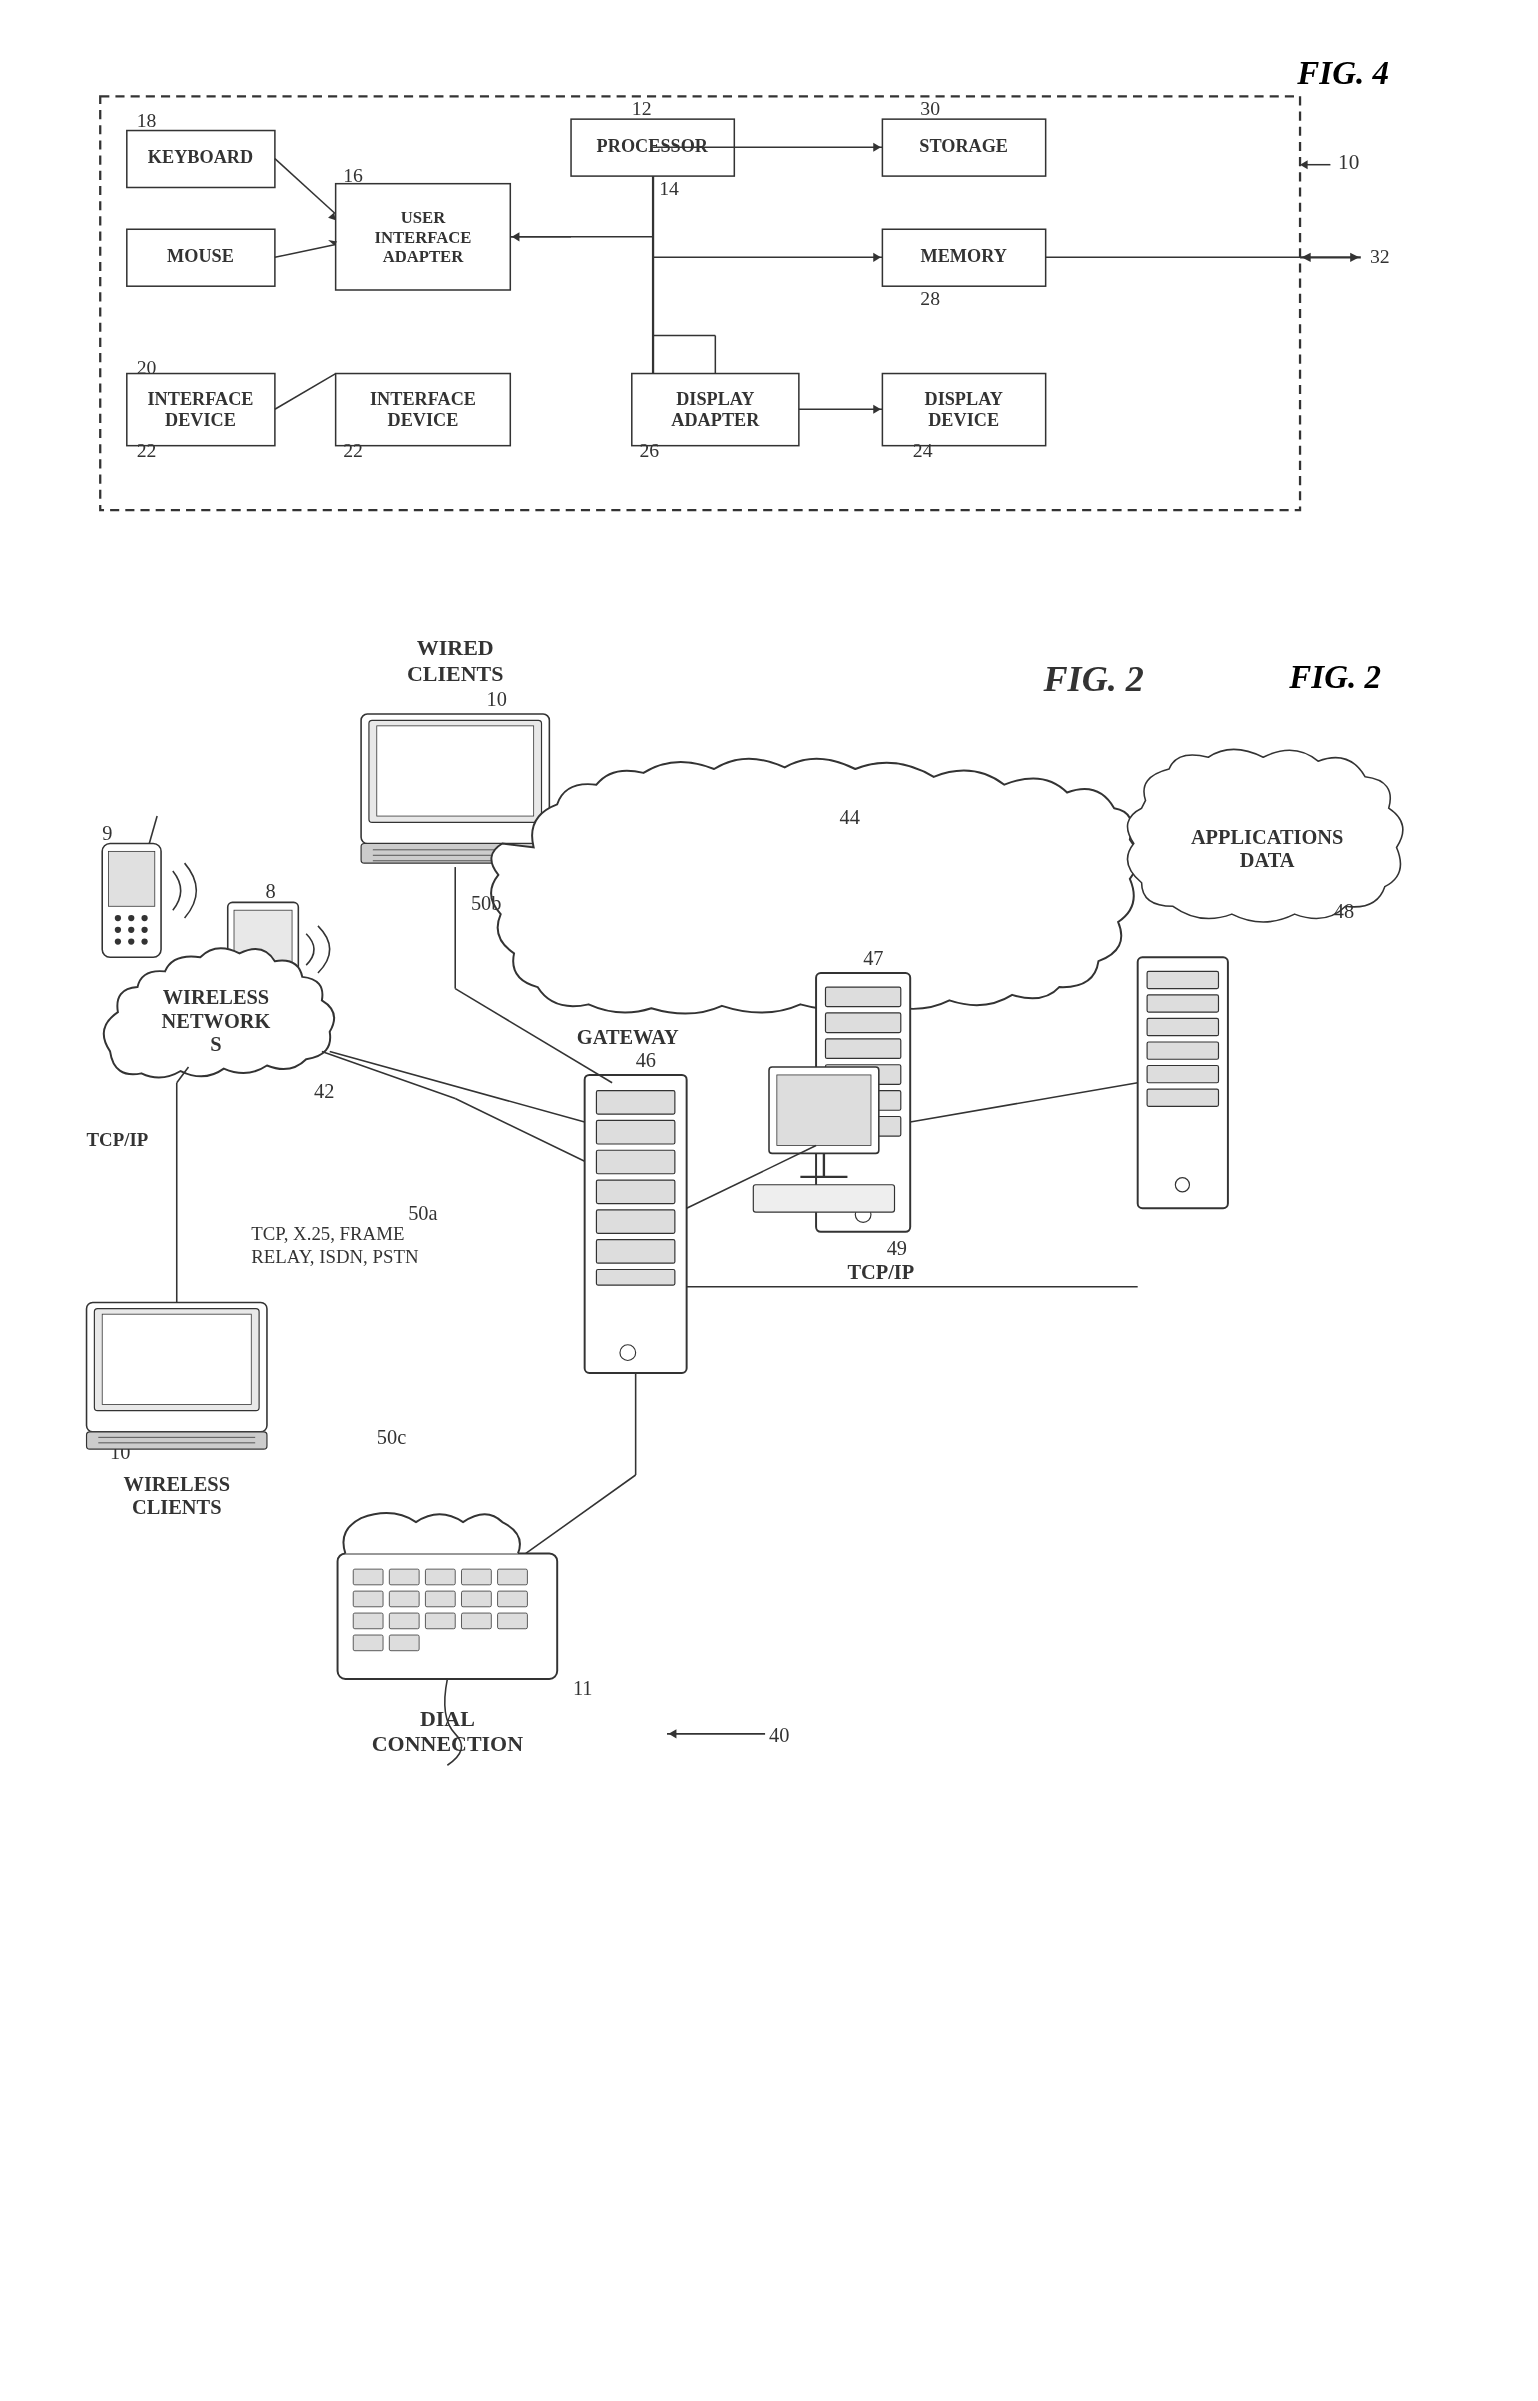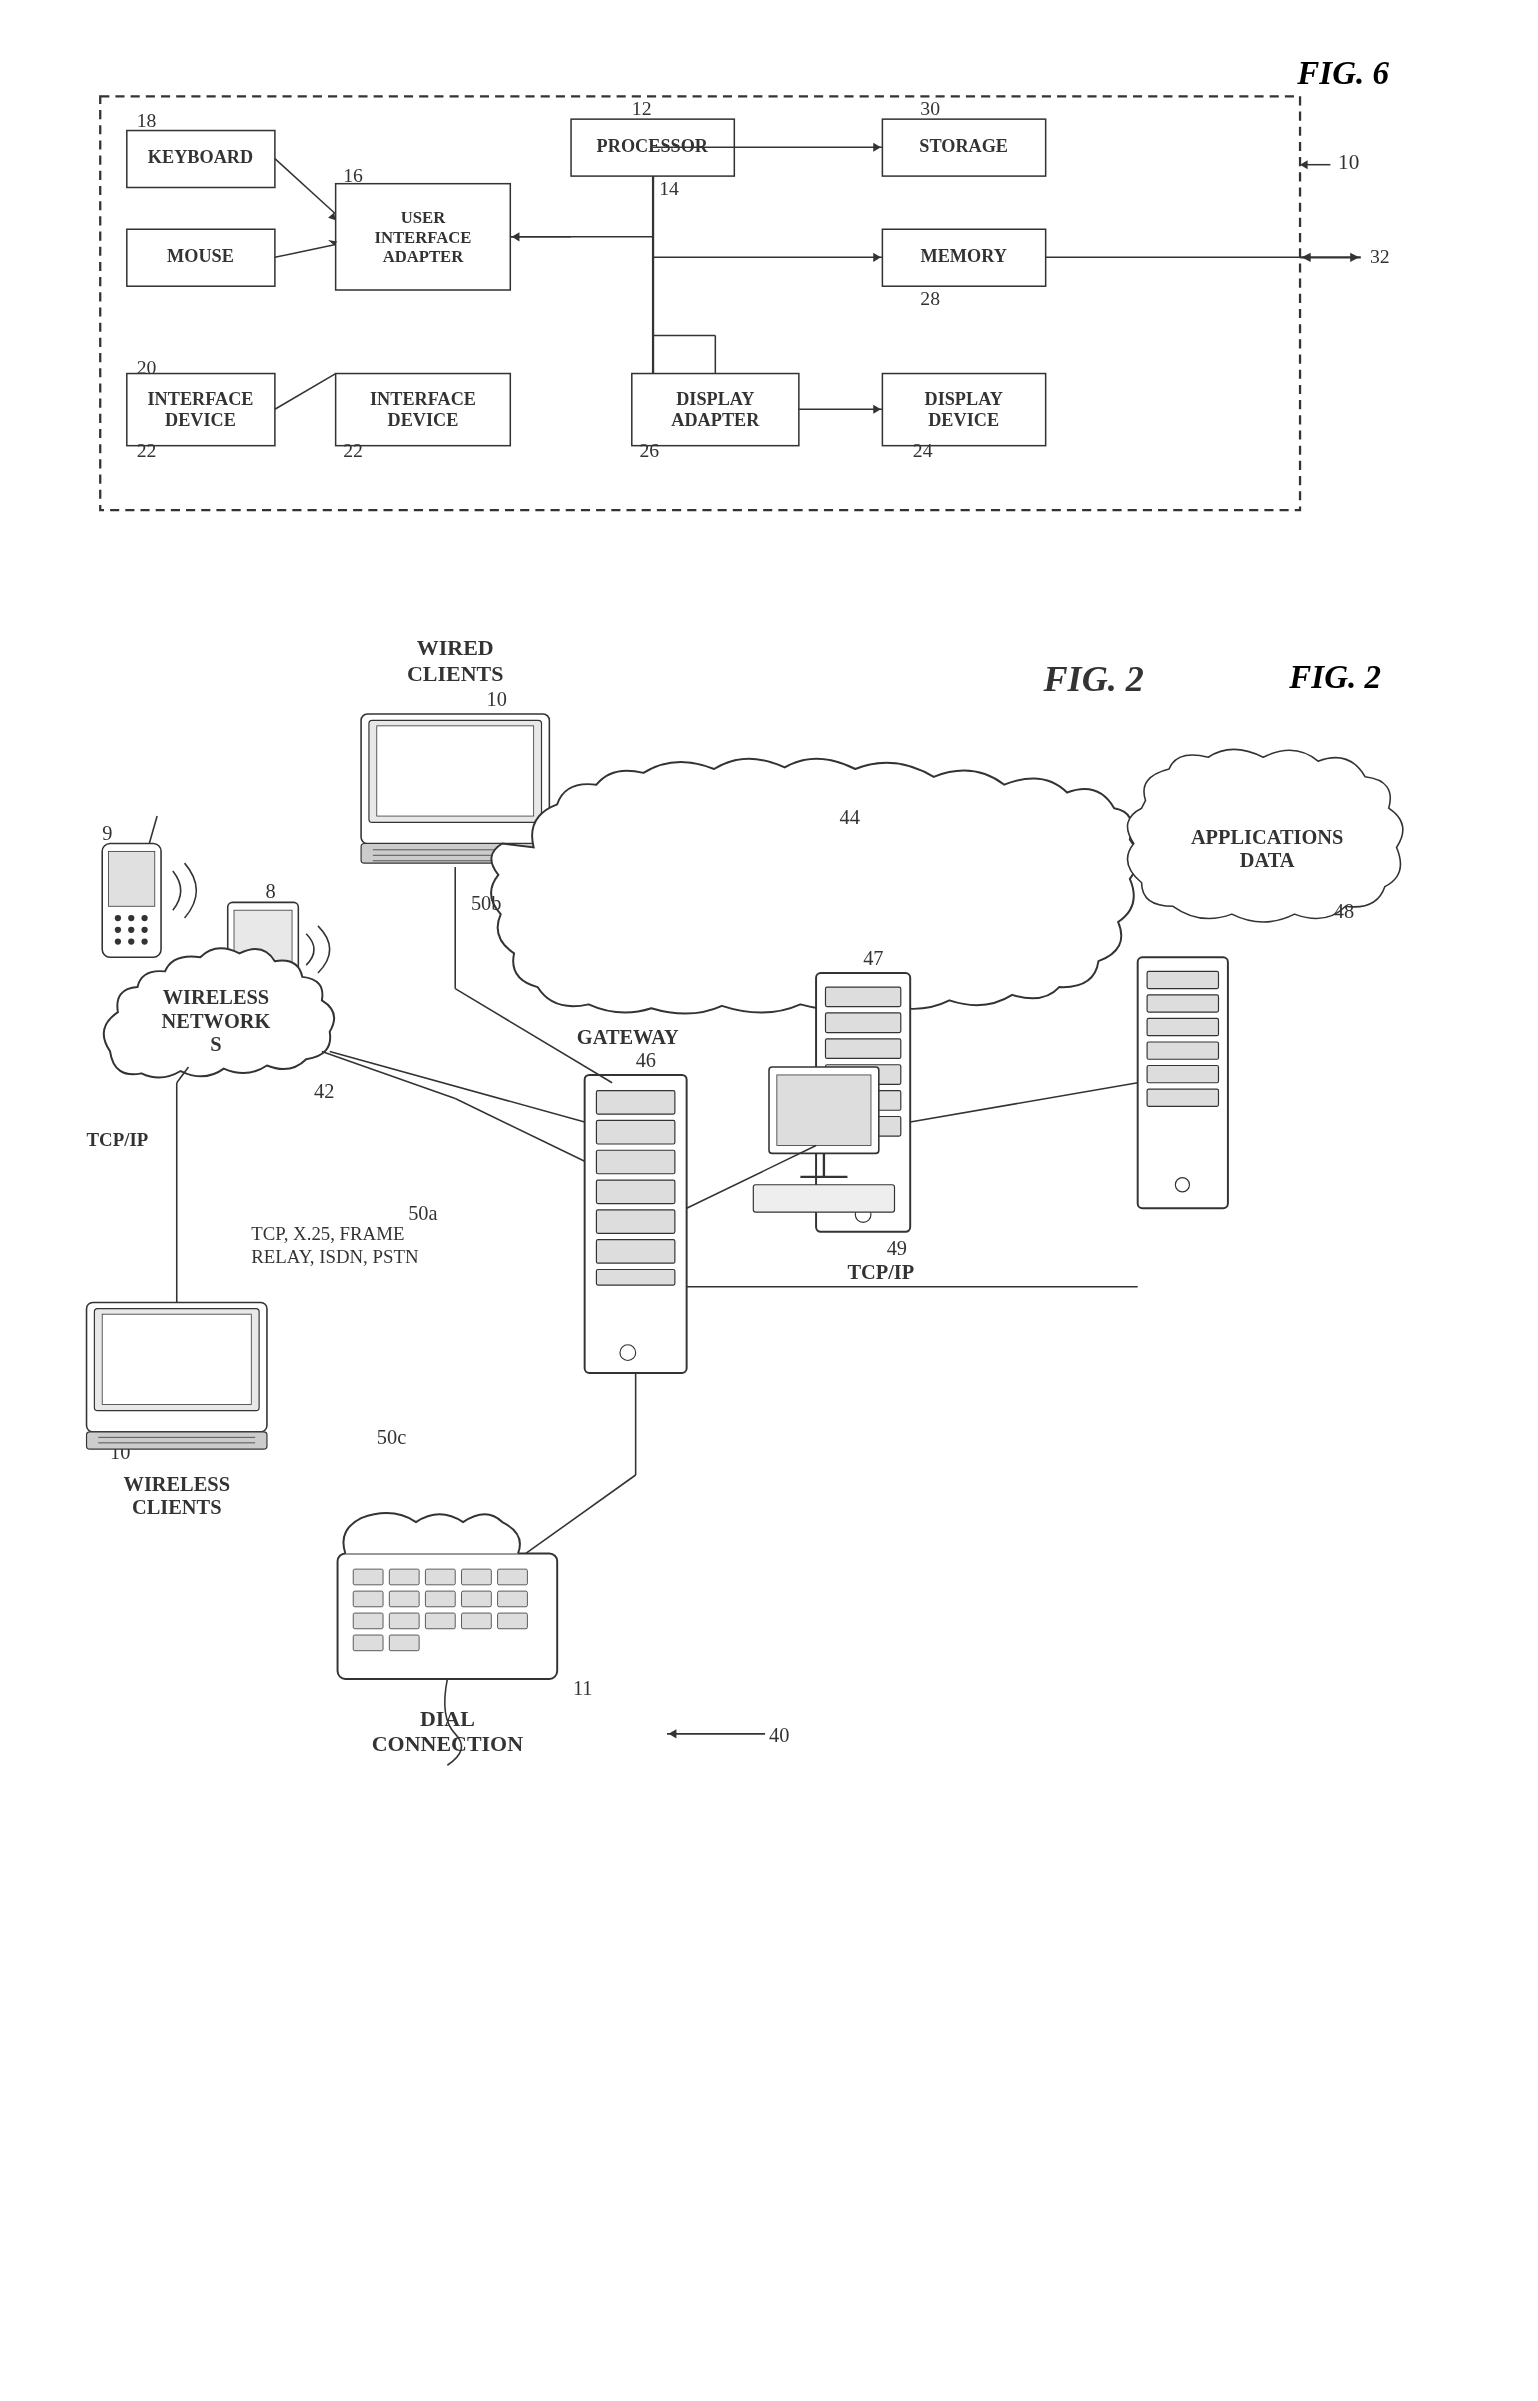--- a/index.html
+++ b/index.html
@@ -75,21 +75,21 @@
       overflow: visible;
     }
   </style>
 </head>
 <body>
 
 <div class="page">
 
   <div class="fig1-container">
 
-    <span class="fig1-title">FIG. 6</span>
+    <span class="fig1-title">FIG. 4</span>
 
     <svg class="fig1-svg" viewBox="0 0 1750 640" xmlns="http://www.w3.org/2000/svg">
 
       <rect x="20" y="65" width="1580" height="545" fill="none" stroke="#333" stroke-width="3" stroke-dasharray="12,8"></rect>
 
       <text x="1650" y="160" font-family="Times New Roman" font-size="28" fill="#333">10</text>
       <line x1="1605" y1="155" x2="1640" y2="155" stroke="#333" stroke-width="2"></line>
 
       <polygon points="1600,155 1610,149 1610,161" fill="#333"></polygon>
 

